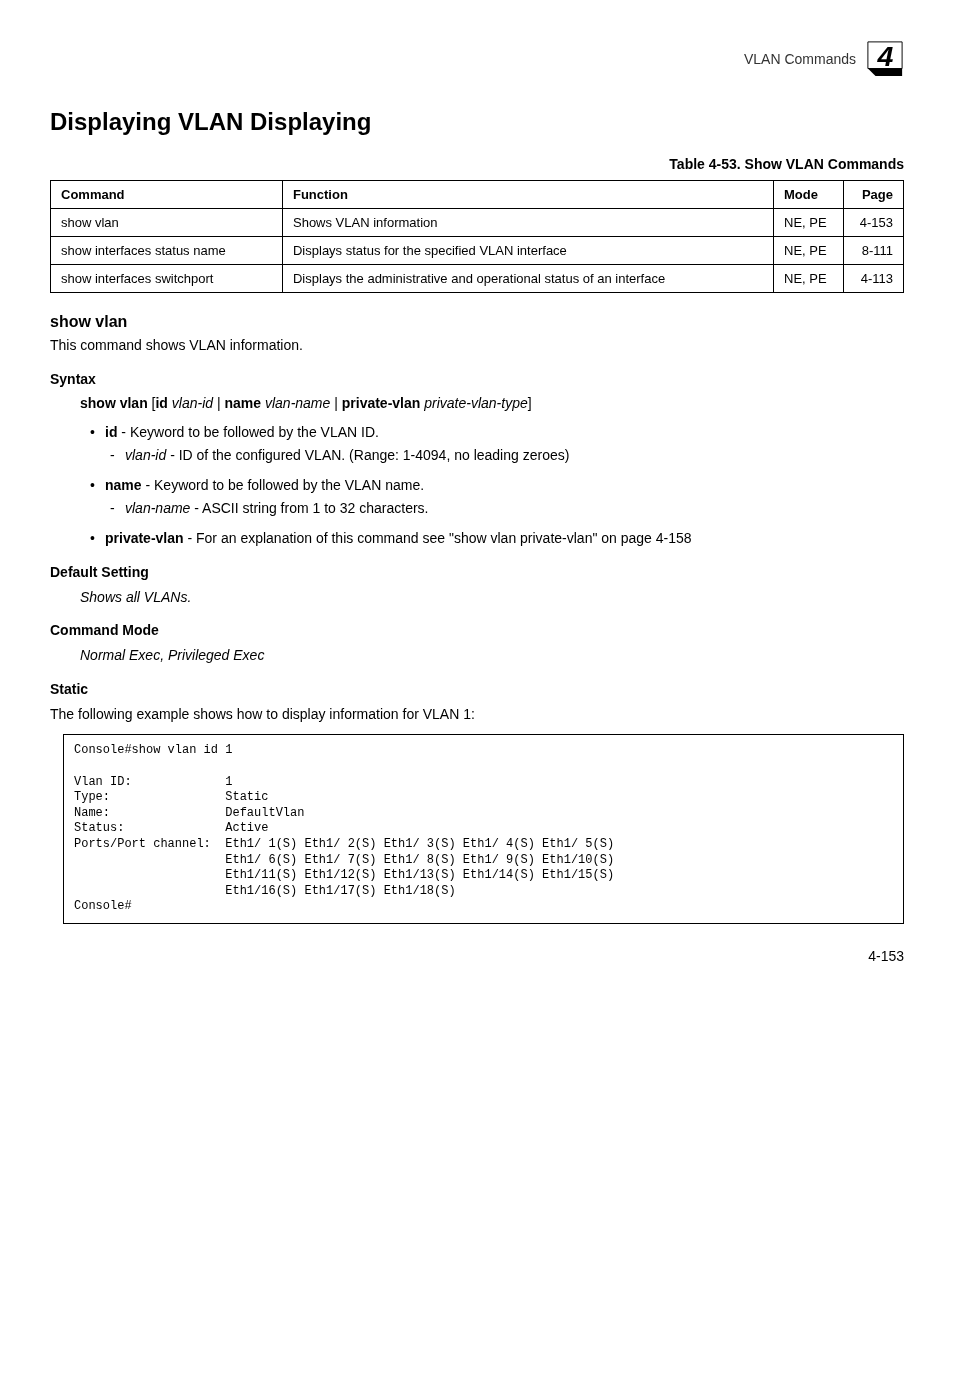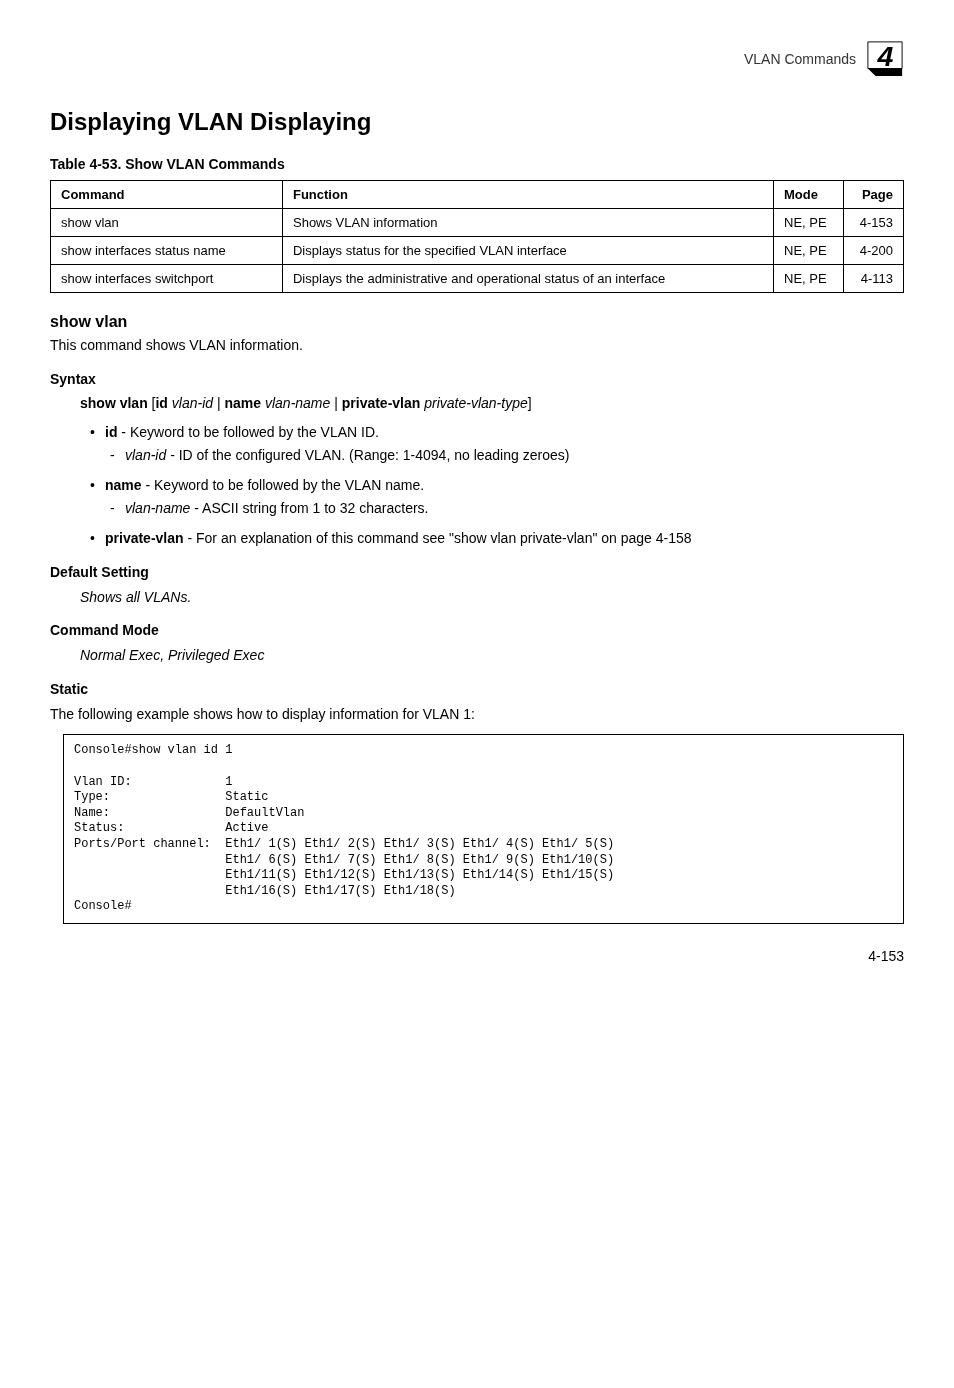--- a/index.html
+++ b/index.html
@@ -34,21 +34,21 @@
     .header-icon svg {
       width: 100%;
       height: 100%;
     }
     h1 {
       font-size: 24px;
       font-weight: bold;
       margin-bottom: 20px;
     }
     .table-caption {
-      text-align: left;
+      text-align: right;
       font-size: 14px;
       font-weight: bold;
       margin-bottom: 8px;
     }
     table {
       width: 100%;
       border-collapse: collapse;
       margin-bottom: 20px;
     }
     th, td {
@@ -177,21 +177,21 @@
     <tr>
       <td>show vlan</td>
       <td>Shows VLAN information</td>
       <td class="mode">NE, PE</td>
       <td class="page">4-153</td>
     </tr>
     <tr>
       <td>show interfaces status name</td>
       <td>Displays status for the specified VLAN interface</td>
       <td class="mode">NE, PE</td>
-      <td class="page">4-200</td>
+      <td class="page">8-111</td>
     </tr>
     <tr>
       <td>show interfaces switchport</td>
       <td>Displays the administrative and operational status of an interface</td>
       <td class="mode">NE, PE</td>
       <td class="page">4-113</td>
     </tr>
   </tbody>
 </table>
 

